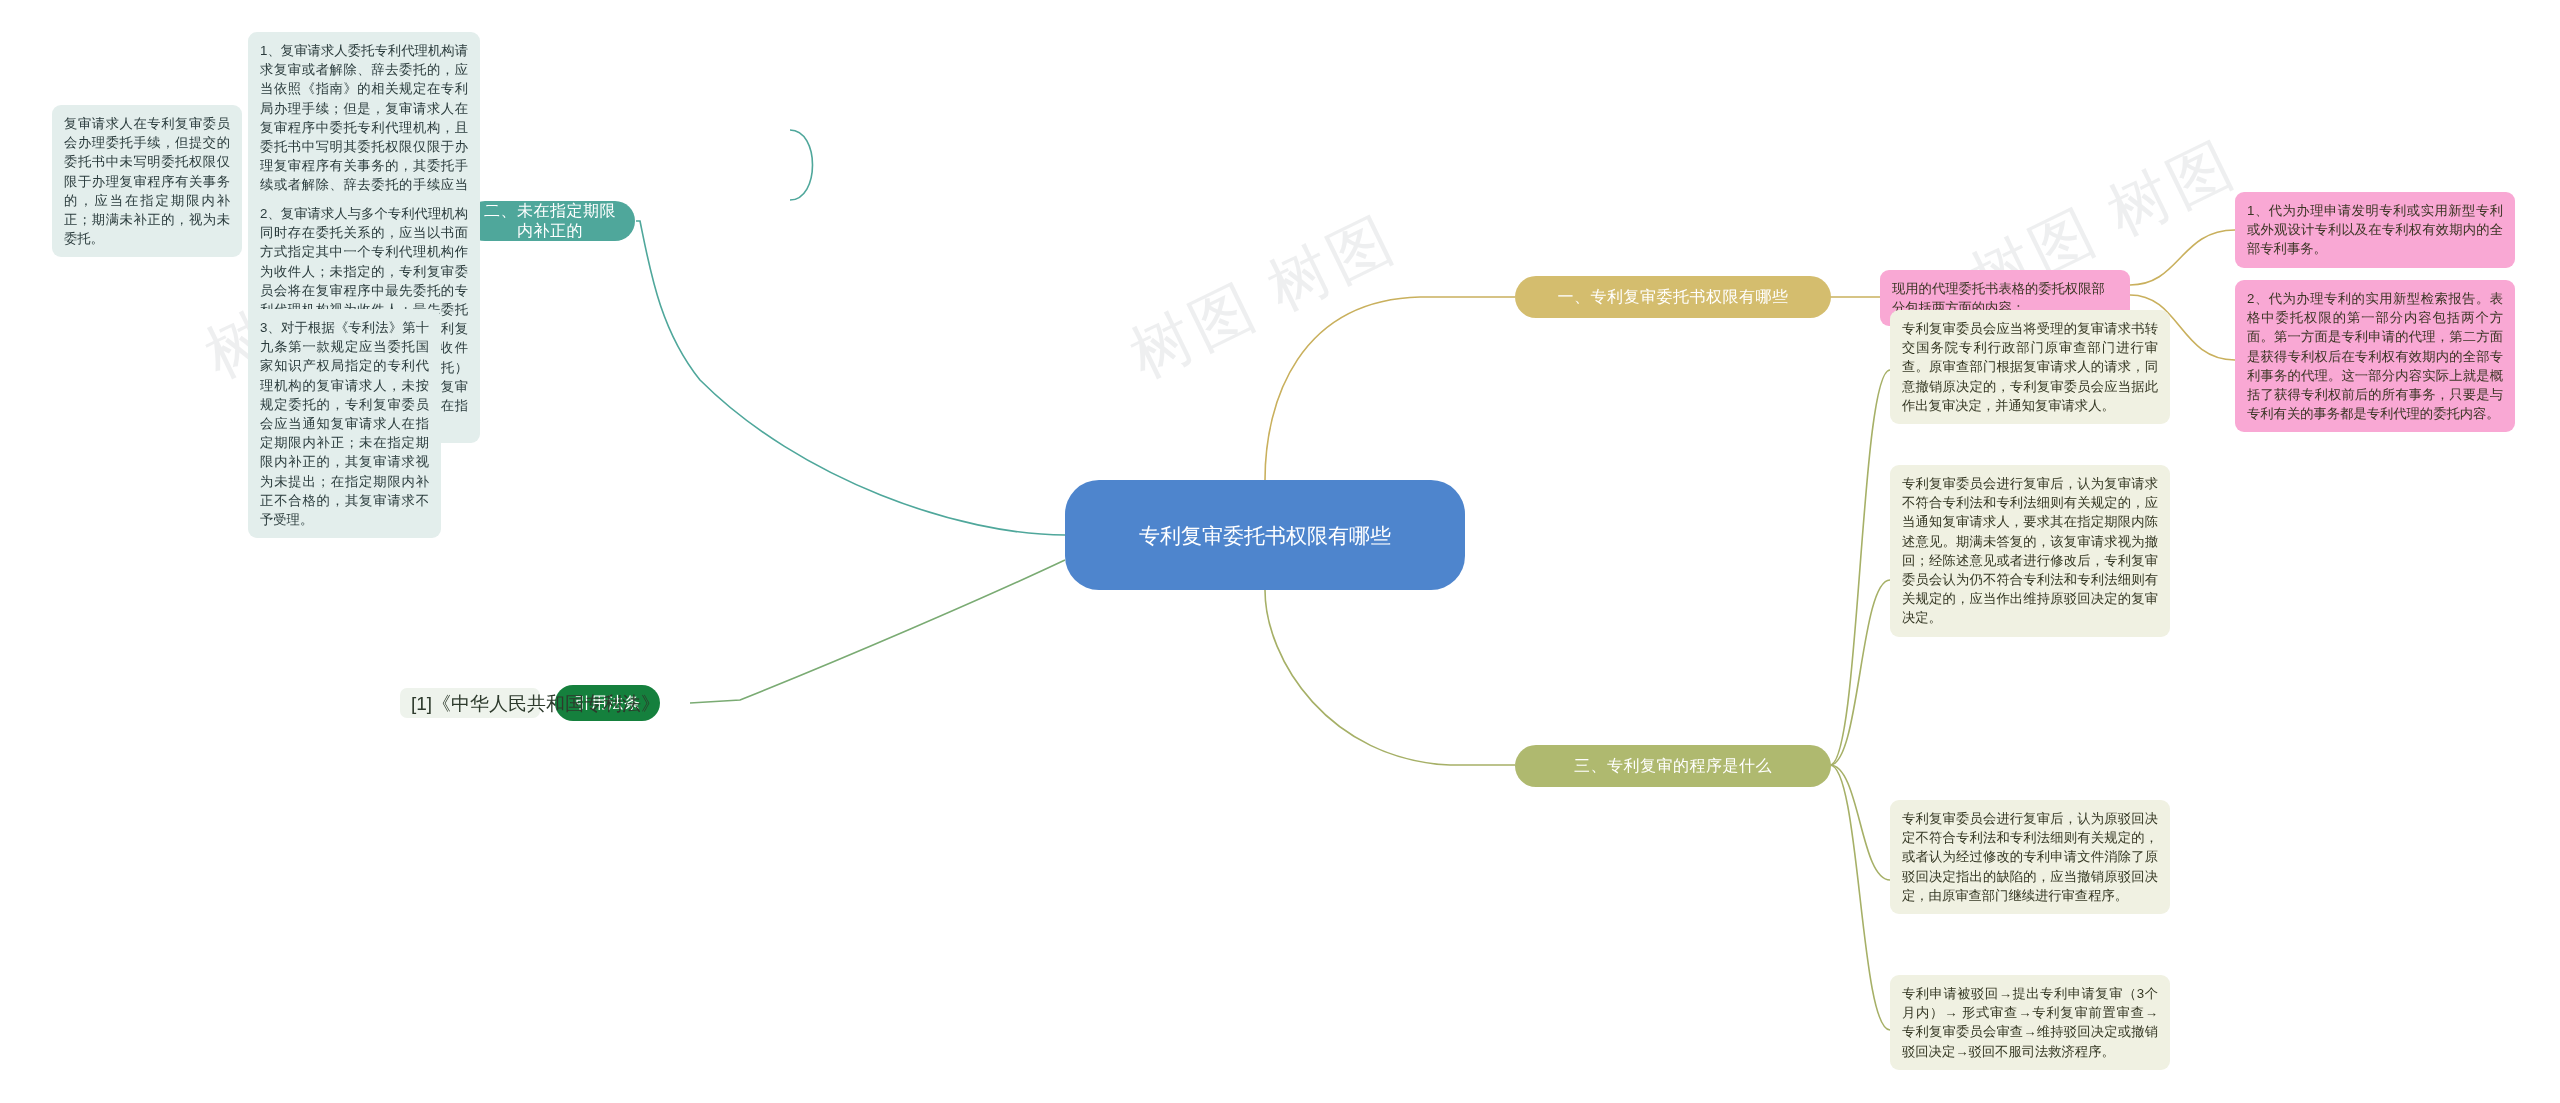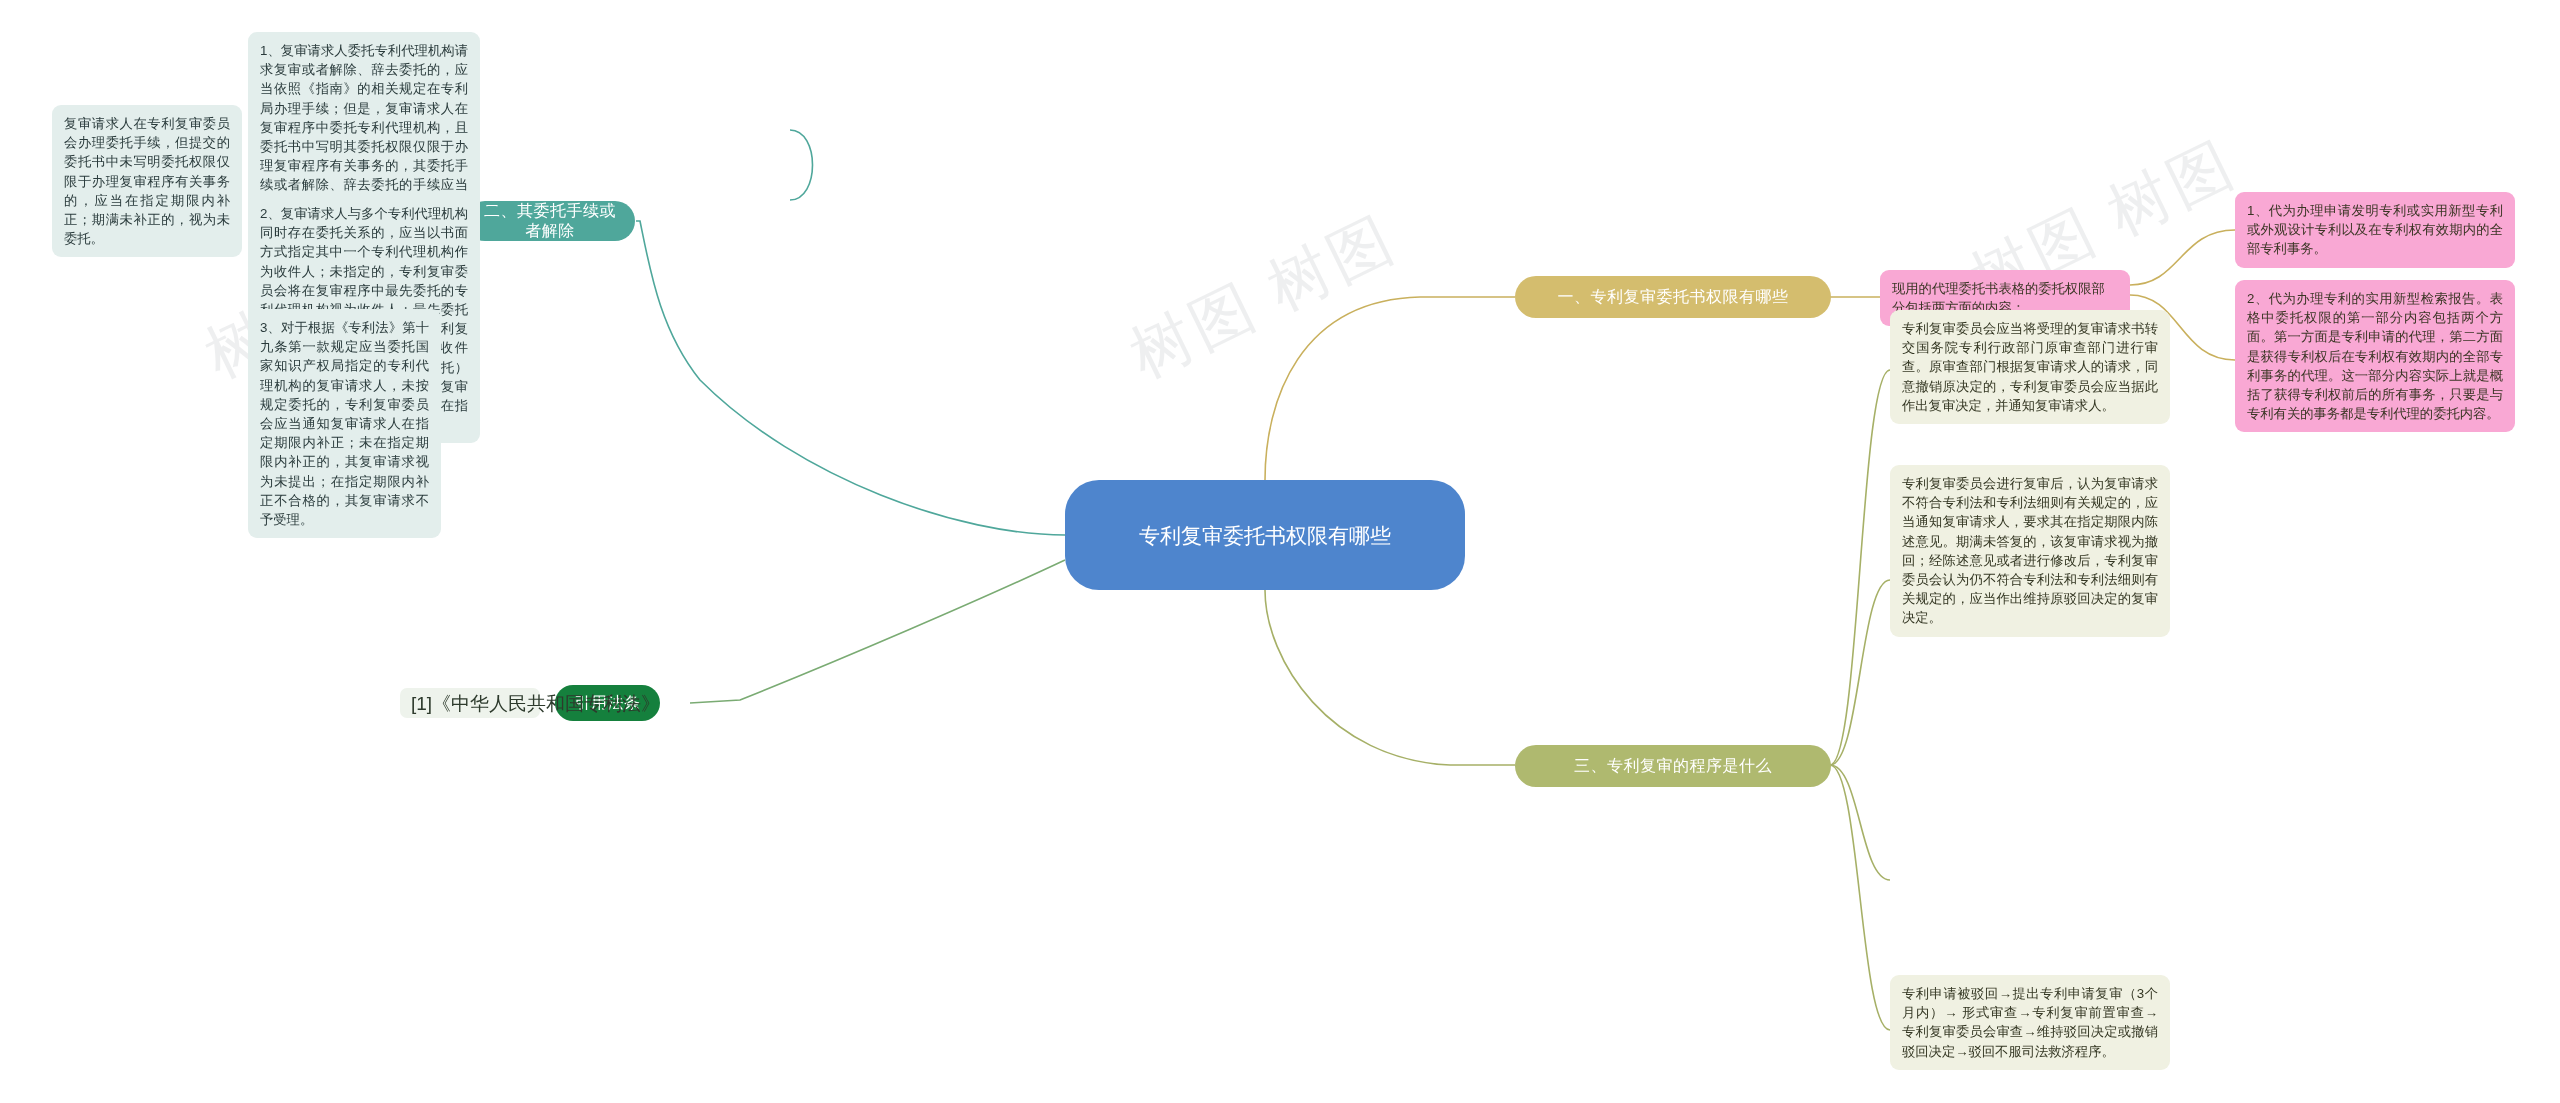--- a/index.html
+++ b/index.html
@@ -166,21 +166,21 @@
 
   <div class="node leaf leaf-gold" style="left:2235px; top:192px; width:280px;">
     <span>1、代为办理申请发明专利或实用新型专利或外观设计专利以及在专利权有效期内的全部专利事务。</span>
   </div>
 
   <div class="node leaf leaf-gold" style="left:2235px; top:280px; width:280px;">
     <span>2、代为办理专利的实用新型检索报告。表格中委托权限的第一部分内容包括两个方面。第一方面是专利申请的代理，第二方面是获得专利权后在专利权有效期内的全部专利事务的代理。这一部分内容实际上就是概括了获得专利权前后的所有事务，只要是与专利有关的事务都是专利代理的委托内容。</span>
   </div>
 
   <div class="node pill pill-teal" style="left:465px; top:201px; width:170px; height:40px;">
-    <span>二、其委托手续或者解除</span>
+    <span>二、未在指定期限内补正的</span>
   </div>
 
   <div class="node leaf leaf-teal" style="left:52px; top:105px; width:190px;">
     <span>复审请求人在专利复审委员会办理委托手续，但提交的委托书中未写明委托权限仅限于办理复审程序有关事务的，应当在指定期限内补正；期满未补正的，视为未委托。</span>
   </div>
 
   <div class="node leaf leaf-teal" style="left:248px; top:32px; width:232px;">
     <span>1、复审请求人委托专利代理机构请求复审或者解除、辞去委托的，应当依照《指南》的相关规定在专利局办理手续；但是，复审请求人在复审程序中委托专利代理机构，且委托书中写明其委托权限仅限于办理复审程序有关事务的，其委托手续或者解除、辞去委托的手续应当参照上述规定在专利复审委员会办理，无需办理著录项目变更手续。</span>
   </div>
 
@@ -197,20 +197,23 @@
   </div>
 
   <div class="node leaf leaf-olive" style="left:1890px; top:310px; width:280px;">
     <span>专利复审委员会应当将受理的复审请求书转交国务院专利行政部门原审查部门进行审查。原审查部门根据复审请求人的请求，同意撤销原决定的，专利复审委员会应当据此作出复审决定，并通知复审请求人。</span>
   </div>
 
   <div class="node leaf leaf-olive" style="left:1890px; top:465px; width:280px;">
     <span>专利复审委员会进行复审后，认为复审请求不符合专利法和专利法细则有关规定的，应当通知复审请求人，要求其在指定期限内陈述意见。期满未答复的，该复审请求视为撤回；经陈述意见或者进行修改后，专利复审委员会认为仍不符合专利法和专利法细则有关规定的，应当作出维持原驳回决定的复审决定。</span>
   </div>
 
+  <div class="node leaf leaf-olive" style="left:1890px; top:800px; width:280px;">
+    <span>专利复审委员会进行复审后，认为原驳回决定不符合专利法和专利法细则有关规定的，或者认为经过修改的专利申请文件消除了原驳回决定指出的缺陷的，应当撤销原驳回决定，由原审查部门继续进行审查程序。</span>
+  </div>
 
   <div class="node leaf leaf-olive" style="left:1890px; top:975px; width:280px;">
     <span>专利申请被驳回→提出专利申请复审（3个月内）→ 形式审查→专利复审前置审查→专利复审委员会审查→维持驳回决定或撤销驳回决定→驳回不服司法救济程序。</span>
   </div>
 
   <div class="node pill pill-green" style="left:555px; top:685px; width:105px; height:36px;">
     <span>引用法条</span>
   </div>
 
   <div class="node cite" style="left:400px; top:688px; width:140px; height:30px;">

